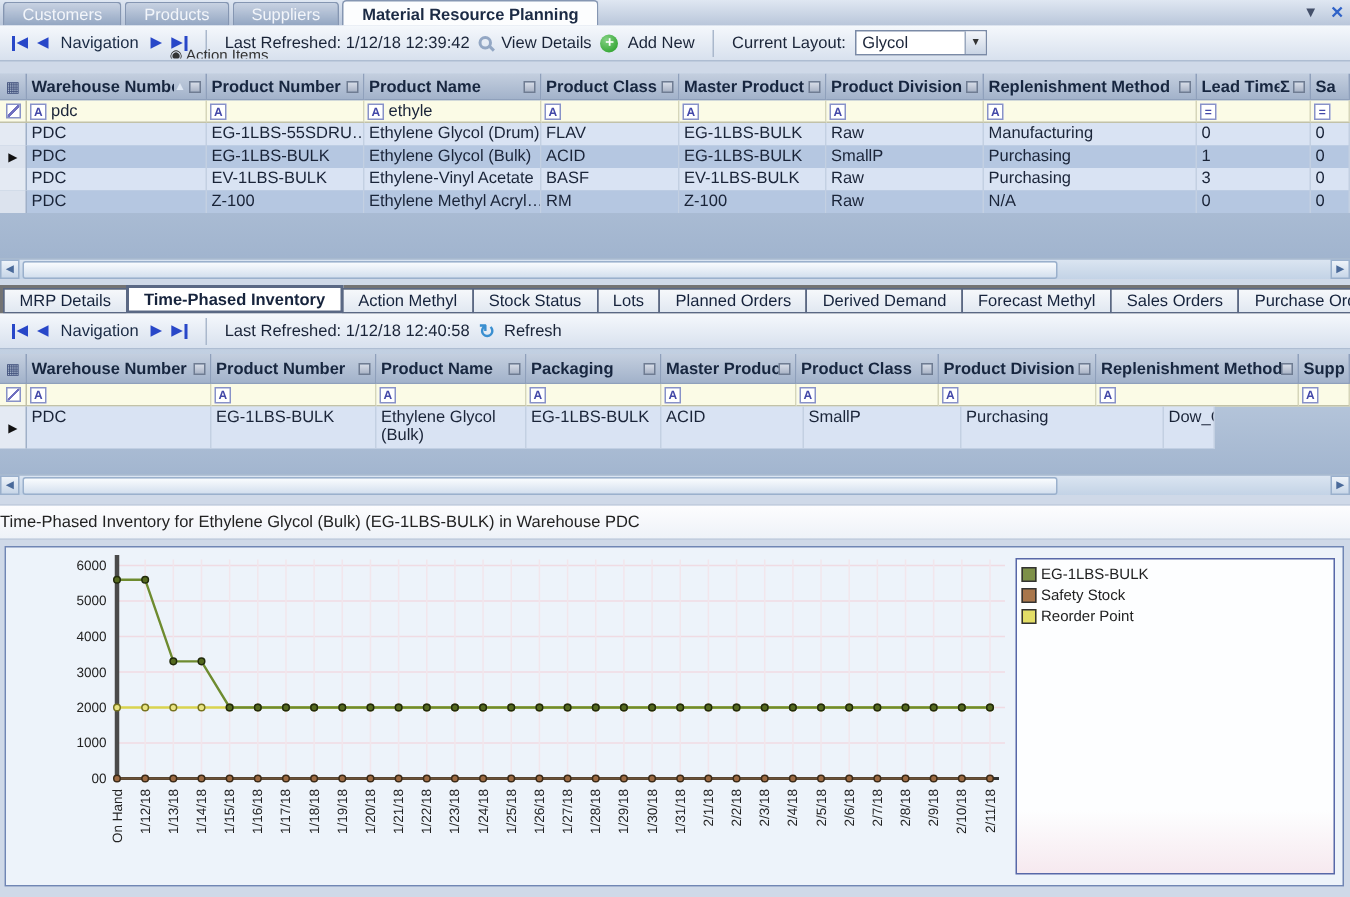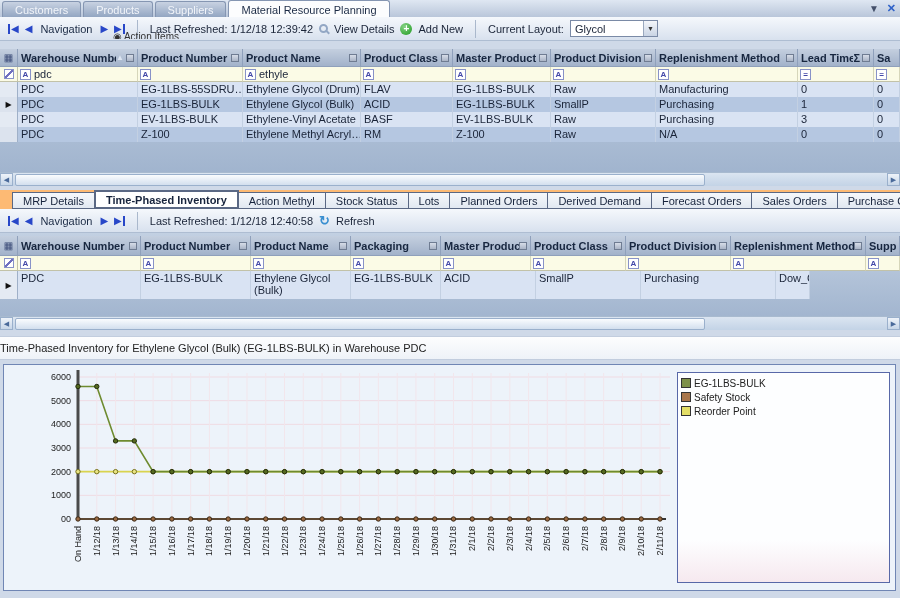--- a/index.html
+++ b/index.html
@@ -6,21 +6,21 @@
   html,body { width:900px; height:598px; overflow:hidden; }
   body { font-family:"Liberation Sans", sans-serif; font-size:11px; color:#1a2438; background:#cfd9e8; }
   .app { position:relative; width:900px; height:598px; background:#cfd9e8; overflow:hidden; }
 
   
   .tabbar { position:absolute; left:0; top:0; width:900px; height:17px;
             background:linear-gradient(#dfe7f2,#b9c6da); display:flex; align-items:flex-end; }
   .ttab { height:16px; margin-left:2px; padding:1px 12px 0; display:flex; align-items:center;
           border:1px solid #8596b2; border-bottom:none; border-radius:3px 3px 0 0;
           background:linear-gradient(#c8d2e2,#93a6c2); color:#f2f5fa; cursor:default; }
-  .ttab.active { background:#fcfdfe; color:#1c2b45; font-weight:normal; height:17px; }
+  .ttab.active { background:#fcfdfe; color:#1c2b45; font-weight:bold; height:17px; }
   .winbtns { position:absolute; right:4px; top:2px; display:flex; gap:8px; align-items:center; }
   .winbtns .dd { color:#44506a; font-size:10px; }
   .winbtns .x  { color:#2f62c8; font-size:11px; font-weight:bold; }
 
   
   .toolbar { position:absolute; left:0; width:900px; height:24px;
              background:linear-gradient(#f5f8fc,#d8e1ee); border-bottom:1px solid #aebdd2;
              display:flex; align-items:center; gap:6px; padding:0 8px; }
   .tb1 { top:17px; } .tb2 { top:209px; height:24px; }
   .nv { color:#2847c8; font-size:10px; line-height:10px; }
@@ -88,22 +88,22 @@
   .hscroll { position:absolute; left:0; width:900px; height:14px; background:#cfdcEB;
              background:linear-gradient(#dbe5f1,#c3d3e6); border-top:1px solid #a8bacf; display:flex; align-items:center; }
   .hs1 { top:123px; } .hs2 { top:83px; }
   .sbtn { width:13px; height:13px; background:linear-gradient(#eef3f9,#c7d6e8); border:1px solid #9ab0cc;
           color:#4a6a9a; font-size:7px; text-align:center; line-height:12px; flex:0 0 auto; }
   .sthumb { height:12px; background:linear-gradient(#fafcfe,#d3dfee); border:1px solid #9ab0cc; border-radius:2px;
             margin-left:2px; width:690px; }
   .sspacer { flex:1; }
 
   
-  .dtabs { position:absolute; left:0; top:190px; width:900px; height:19px; background:#fdba74;
-           display:flex; align-items:flex-end; padding-left:12px; }
+  .dtabs { position:absolute; left:0; top:190px; width:900px; height:19px; background:#737373;
+           display:flex; align-items:flex-end; padding-left:2px; }
   .dtab { height:17px; padding:0 10px; display:flex; align-items:center; background:linear-gradient(#f6f8fb,#e1e8f1);
           border:1px solid #5a6884; margin-right:-1px; color:#16233c; white-space:nowrap; }
   .dtab.active { background:#fff; font-weight:bold; height:19px; border-width:2px; }
 
   
   .chart-titlebar { position:absolute; left:0; top:336px; width:900px; height:24px;
                     background:linear-gradient(#fdfdfe,#eef2f8); border:1px solid #c2cdde; border-left:none; border-right:none;
                     display:flex; align-items:center; padding:0 0; color:#222; }
   .chart-panel { position:absolute; left:3px; top:364px; width:893px; height:227px;
                  border:1px solid #7086b4; background:#edf3fa; }
@@ -308,21 +308,21 @@
     <div class="dtab">
         <span>Lots</span>
       </div>
     <div class="dtab">
         <span>Planned Orders</span>
       </div>
     <div class="dtab">
         <span>Derived Demand</span>
       </div>
     <div class="dtab">
-        <span>Forecast Orders</span>
+        <span>Forecast Methyl</span>
       </div>
     <div class="dtab">
         <span>Sales Orders</span>
       </div>
     <div class="dtab">
         <span>Purchase Orders</span>
       </div>
 
   </div>
 

